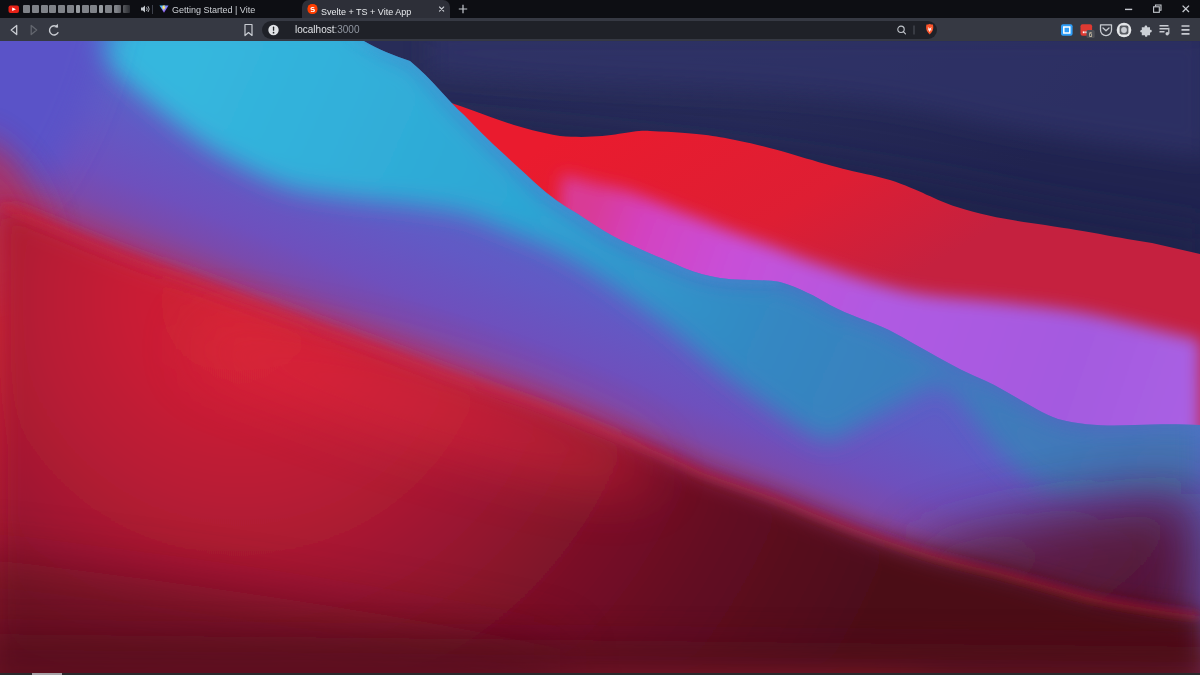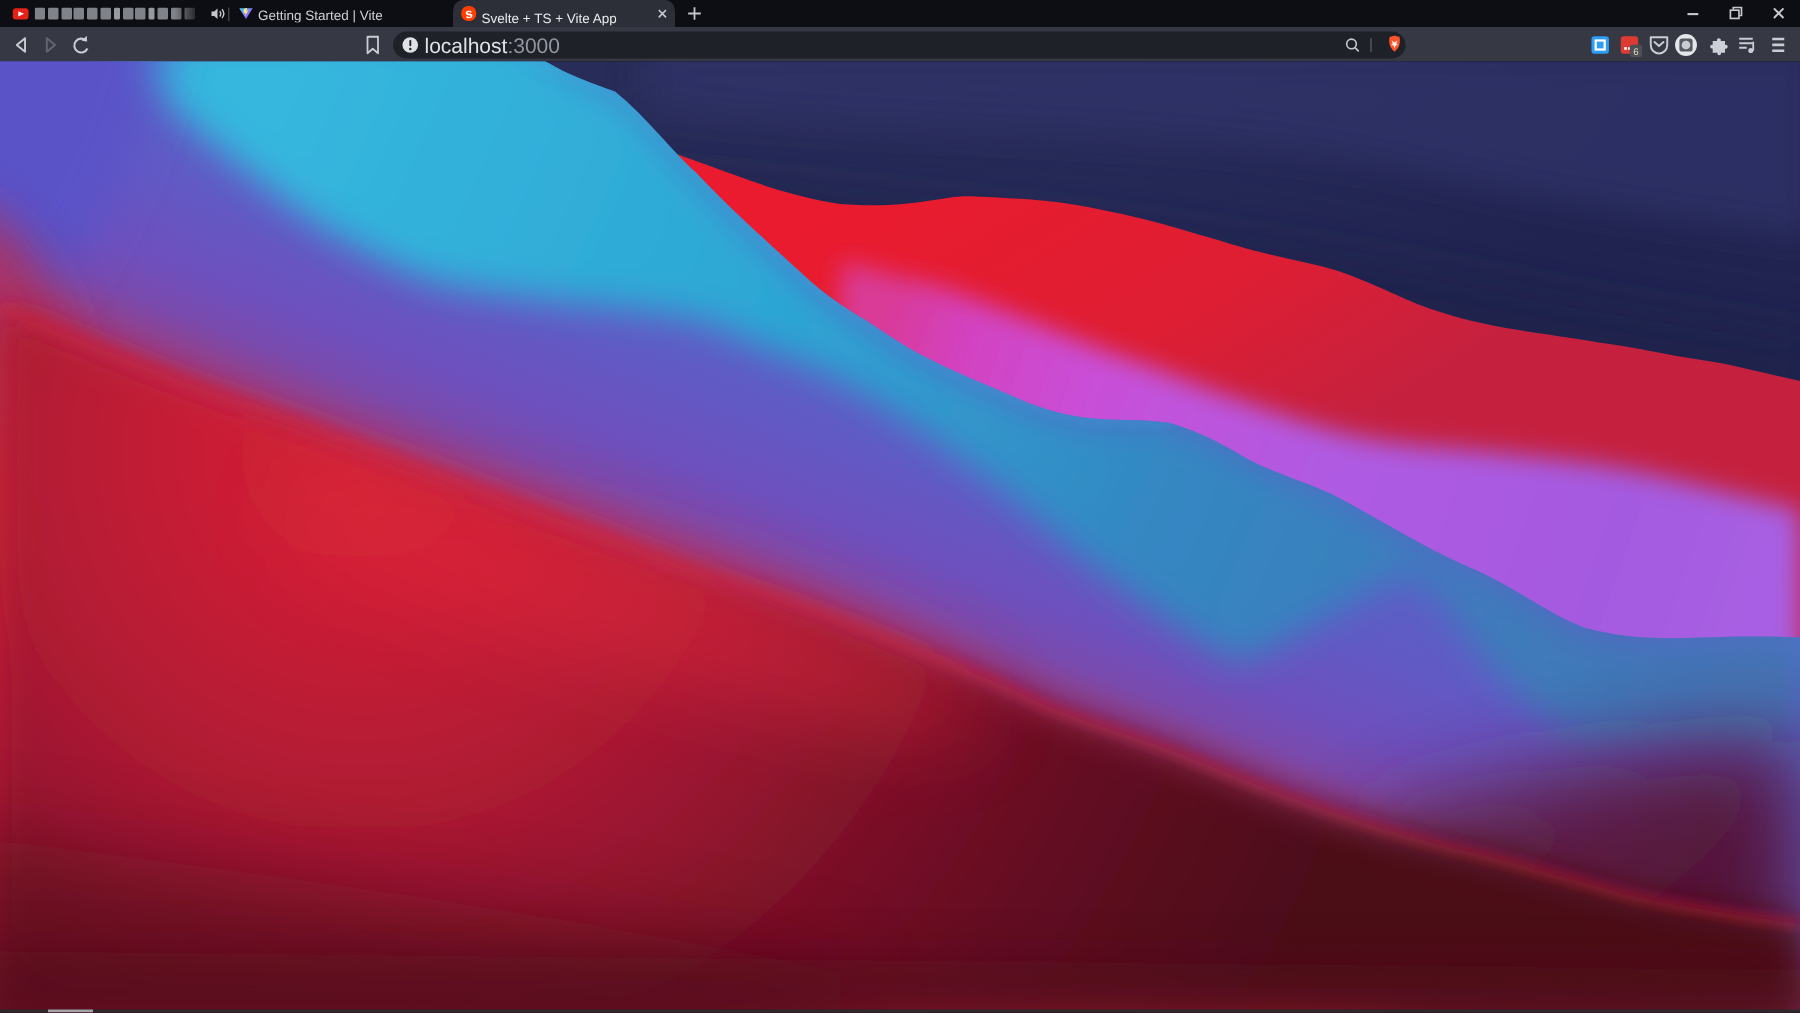--- a/index.html
+++ b/index.html
@@ -10,21 +10,21 @@
 #tab2{left:152px;width:126px}
 #tab3{left:302px;width:148px;background:#2d2f38;border-radius:7px 7px 0 0}
 .tdiv{position:absolute;top:4.5px;width:1px;height:9px;background:#3e414b}
 .ttext{font-size:9px;color:#cdd0d5;white-space:nowrap;overflow:hidden}
 .kanji{display:inline-block;width:7px;height:7.5px;background:#b0b4ba;margin-right:1.8px;border-radius:1px;opacity:.7;vertical-align:top;margin-top:.5px}
 .kanji.s{width:4px;opacity:.85}
 #winctl{position:absolute;right:0;top:0;height:18px}
 
 #toolbar{position:absolute;left:0;top:18px;width:1200px;height:23px;background:#363943}
 #urlbar{position:absolute;left:262px;top:2.5px;width:675px;height:18px;background:#1f2128;border-radius:9px;display:flex;align-items:center}
-#urltext{font-size:14px;color:#dfe1e5;margin-left:21px}
+#urltext{font-size:10px;color:#dfe1e5;margin-left:33px}
 #urltext span{color:#9096a0}
 </style></head>
 <body>
 <div id="stage">
 
 <div id="tabbar">
   <div class="tab" id="tab1">
     <svg width="152" height="18" style="position:absolute;left:0;top:0">
       <rect x="8.5" y="5.5" width="10.5" height="7.5" rx="2" fill="#e62117"></rect>
       <path d="M12.2 7.5 L16 9.2 L12.2 11 Z" fill="#fff"></path>

